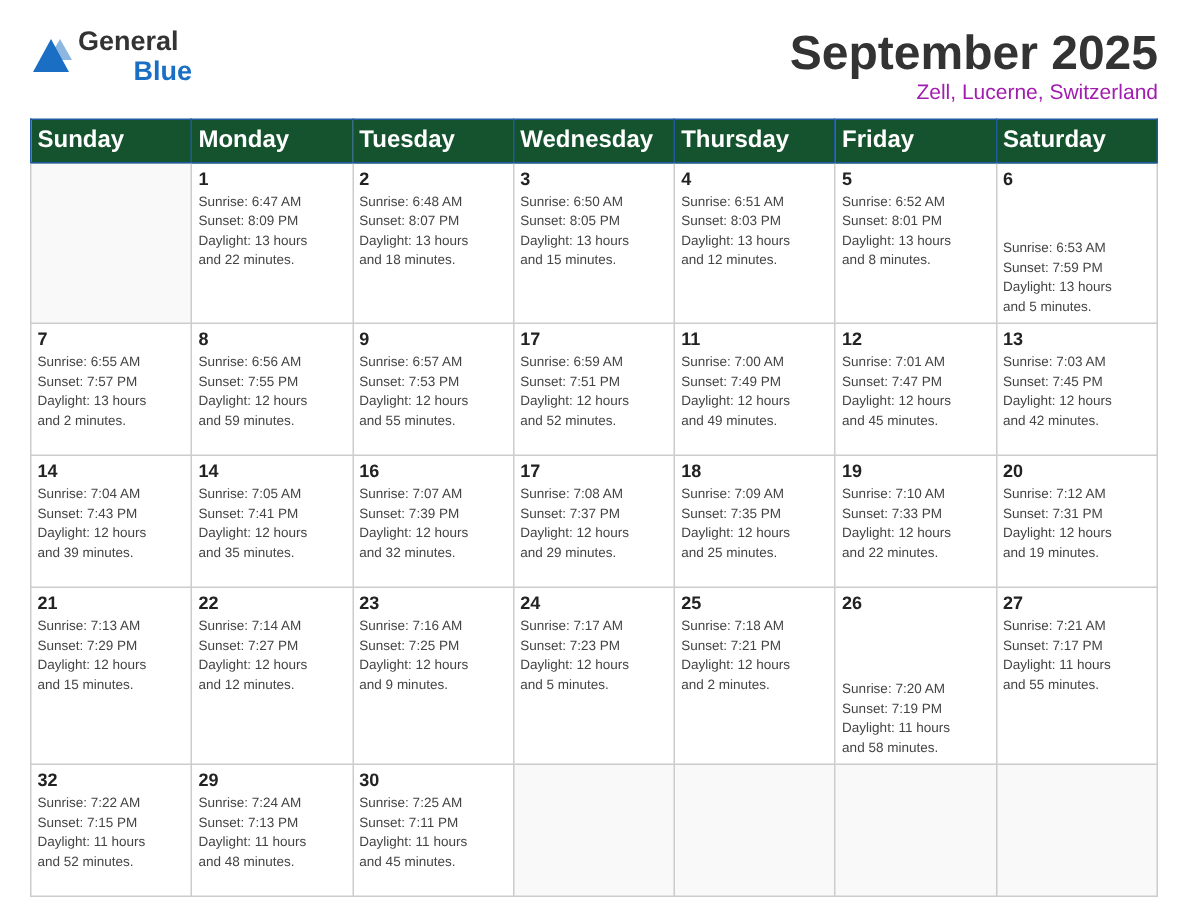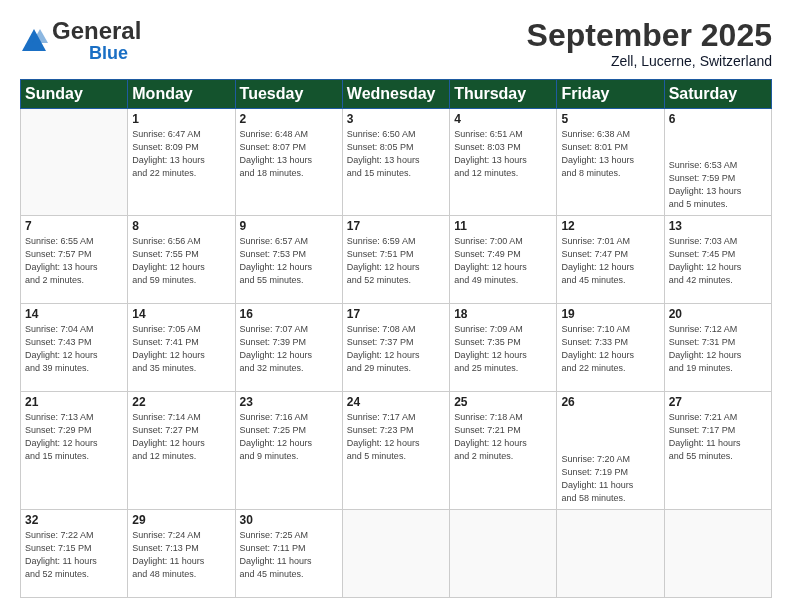--- a/index.html
+++ b/index.html
@@ -26,21 +26,21 @@
     .logo {
       display: flex;
       align-items: center;
     }
     .logo-text {
       display: flex;
       flex-direction: column;
       line-height: 1.1;
     }
     .logo-general {
-      font-size: 24px;
+      font-size: 18px;
       font-weight: bold;
       color: #333;
     }
     .logo-blue {
       font-size: 18px;
       font-weight: bold;
       color: #1a6fc4;
       margin-left: 37px;
     }
     .logo-icon {
@@ -52,21 +52,21 @@
       text-align: right;
     }
     .month-title {
       font-size: 32px;
       font-weight: bold;
       color: #333;
       line-height: 1.1;
     }
     .subtitle {
       font-size: 14px;
-      color: #0f172a;
+      color: #a21caf;
     }
     .calendar {
       width: 100%;
       border-collapse: collapse;
       flex: 1;
     }
     .calendar th {
       background: #14532d;
       color: #fff;
       font-size: 16px;
@@ -159,21 +159,21 @@
           </td>
           <td>
             <span class="day-num">4</span>
             <div class="day-info" style="white-space: pre-line;">Sunrise: 6:51 AM
 Sunset: 8:03 PM
 Daylight: 13 hours
 and 12 minutes.</div>
           </td>
           <td>
             <span class="day-num">5</span>
-            <div class="day-info" style="white-space: pre-line;">Sunrise: 6:38 AM
+            <div class="day-info" style="white-space: pre-line;">Sunrise: 6:52 AM
 Sunset: 8:01 PM
 Daylight: 13 hours
 and 8 minutes.</div>
           </td>
           <td>
             <span class="day-num">6</span>
             <div class="day-info" style="white-space: pre-line; margin-top: 33px;">Sunrise: 6:53 AM
 Sunset: 7:59 PM
 Daylight: 13 hours
 and 5 minutes.</div>

